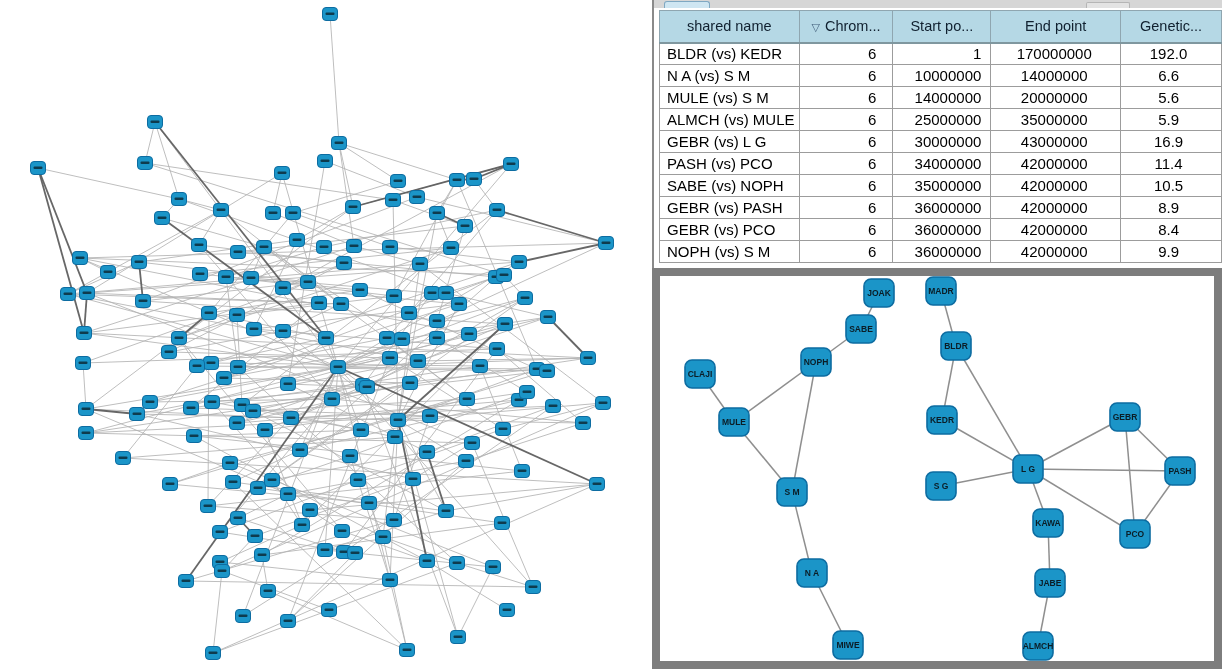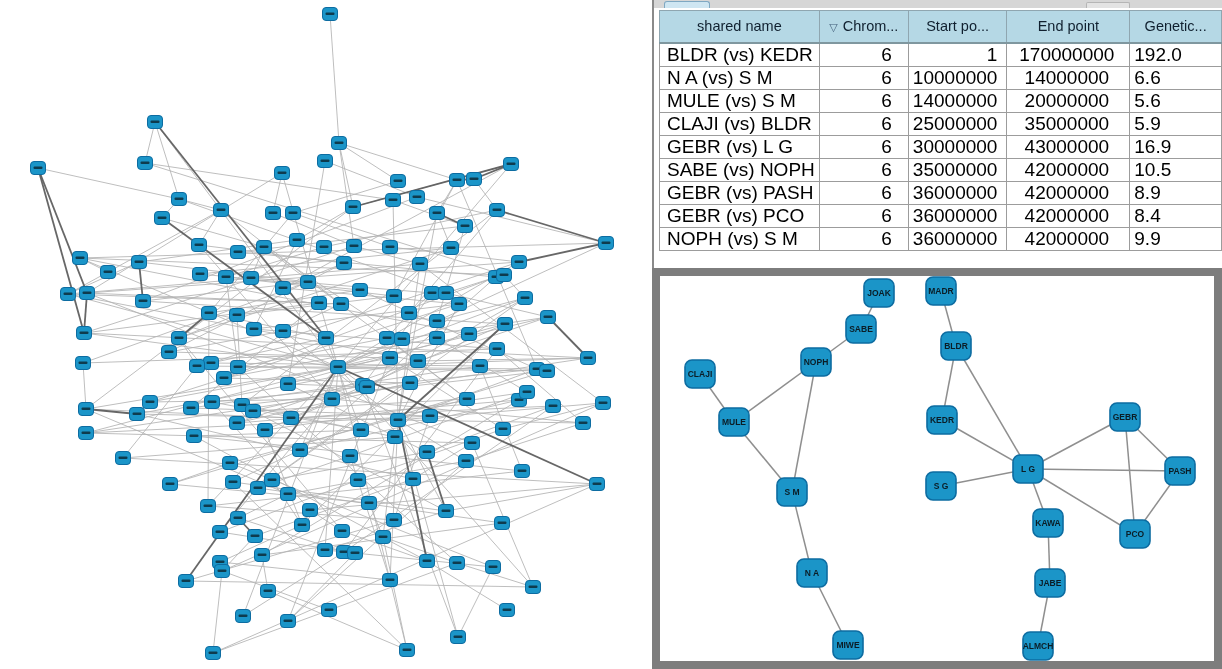--- a/index.html
+++ b/index.html
@@ -11,26 +11,26 @@
   .main-graph-panel{position:absolute;left:0;top:0;width:652px;height:669px;background:#ffffff;}
   .main-graph-panel svg{display:block;}
 
   
   .table-panel{position:absolute;left:652px;top:0;width:570px;height:268px;background:#ffffff;border-left:2px solid #8a8a8a;}
   .tab-strip{position:absolute;left:0;top:0;width:100%;height:8px;background:#d6d6d6;}
   .mini-tab-blue{position:absolute;left:10px;top:1px;width:46px;height:7px;background:#cfe6f2;border:1px solid #7fa8c2;border-bottom:none;border-radius:3px 3px 0 0;}
   .mini-tab-gray{position:absolute;left:432px;top:2px;width:44px;height:6px;background:#e3e3e3;border:1px solid #b5b5b5;border-bottom:none;border-radius:2px 2px 0 0;}
   table.attr{border-collapse:collapse;position:absolute;left:5px;top:10px;table-layout:fixed;border:1px solid #6f6f6f;background:#fff;}
   table.attr th{background:#b5d8e5;color:#10202f;font-size:14.5px;font-weight:normal;height:32px;border:1px solid #8fa6b0;border-bottom:2px solid #7f979f;padding:0 4px;white-space:nowrap;overflow:hidden;margin-left:16px;}
-  table.attr td{font-size:19px;color:#000;height:22px;border:1px solid #9c9c9c;padding:0 4px;white-space:nowrap;overflow:hidden;background:#fff;}
+  table.attr td{font-size:15px;color:#000;height:22px;border:1px solid #9c9c9c;padding:0 4px;white-space:nowrap;overflow:hidden;background:#fff;}
   table.attr td.c0{text-align:left;padding-left:7px;}
   table.attr td.c1{text-align:right;padding-right:16px;}
   table.attr td.c2{text-align:right;padding-right:9px;}
   table.attr td.c3{text-align:center;padding-right:7px;}
-  table.attr td.c4{text-align:left;padding-right:9px;}
+  table.attr td.c4{text-align:center;padding-right:9px;}
   th .filter-glyph{font-size:11px;color:#44617c;margin-right:5px;}
   th.h3{text-align:center;padding-right:5px;}
 
   
   .sub-graph-panel{position:absolute;left:652px;top:268px;width:584px;height:401px;background:#7d7d7d;padding:8px;font-weight:bold;}
   .sub-graph-canvas{width:554px;height:385px;background:#ffffff;}
   .sub-graph-canvas svg{display:block;}
 </style>
 </head>
 <body>
@@ -1010,32 +1010,39 @@
             <td class="c4">6.6</td>
           </tr>
           <tr>
             <td class="c0">MULE (vs) S M</td>
             <td class="c1">6</td>
             <td class="c2">14000000</td>
             <td class="c3">20000000</td>
             <td class="c4">5.6</td>
           </tr>
           <tr>
-            <td class="c0">CLAJI (vs) BLDR</td>
+            <td class="c0">ALMCH (vs) MULE</td>
             <td class="c1">6</td>
             <td class="c2">25000000</td>
             <td class="c3">35000000</td>
             <td class="c4">5.9</td>
           </tr>
           <tr>
             <td class="c0">GEBR (vs) L G</td>
             <td class="c1">6</td>
             <td class="c2">30000000</td>
             <td class="c3">43000000</td>
             <td class="c4">16.9</td>
+          </tr>
+          <tr>
+            <td class="c0">PASH (vs) PCO</td>
+            <td class="c1">6</td>
+            <td class="c2">34000000</td>
+            <td class="c3">42000000</td>
+            <td class="c4">11.4</td>
           </tr>
           <tr>
             <td class="c0">SABE (vs) NOPH</td>
             <td class="c1">6</td>
             <td class="c2">35000000</td>
             <td class="c3">42000000</td>
             <td class="c4">10.5</td>
           </tr>
           <tr>
             <td class="c0">GEBR (vs) PASH</td>

